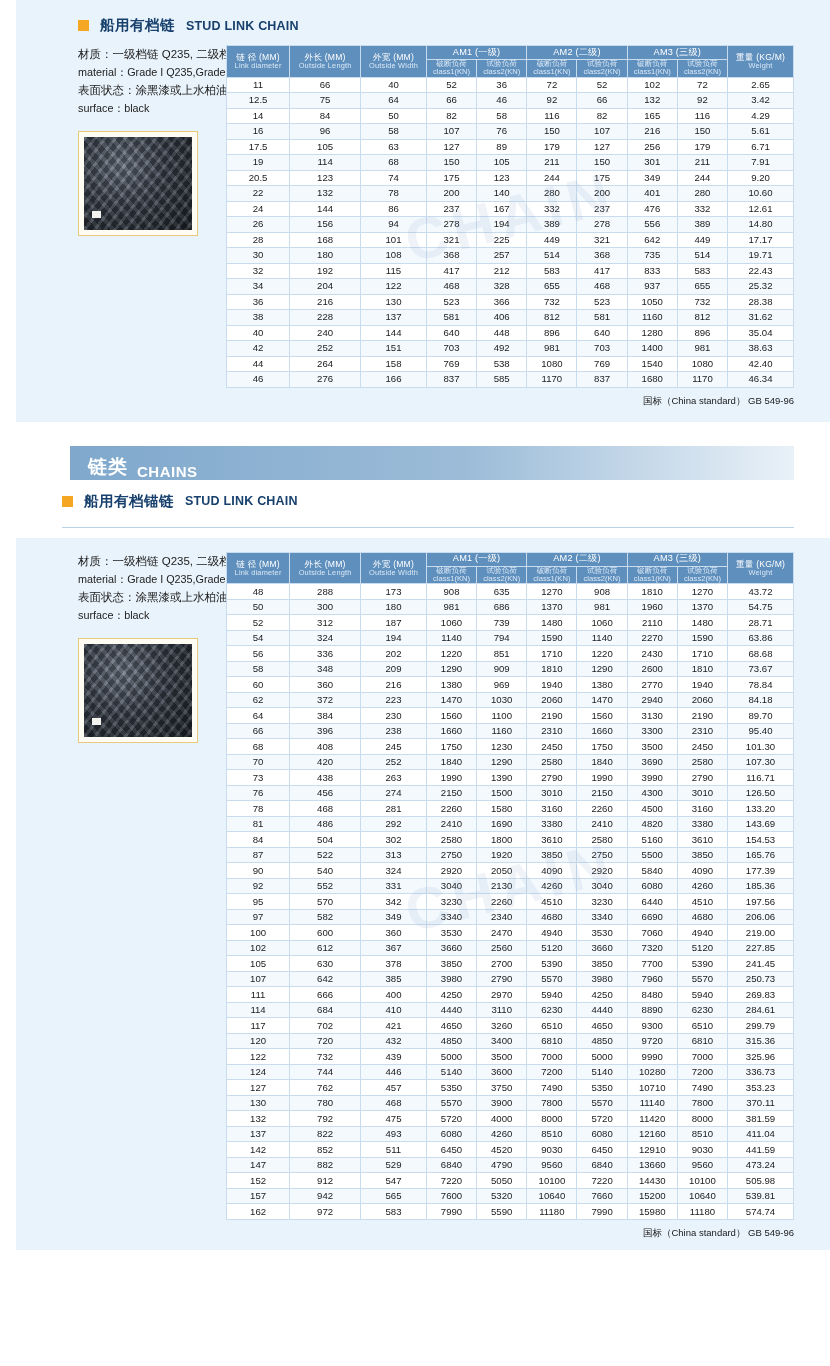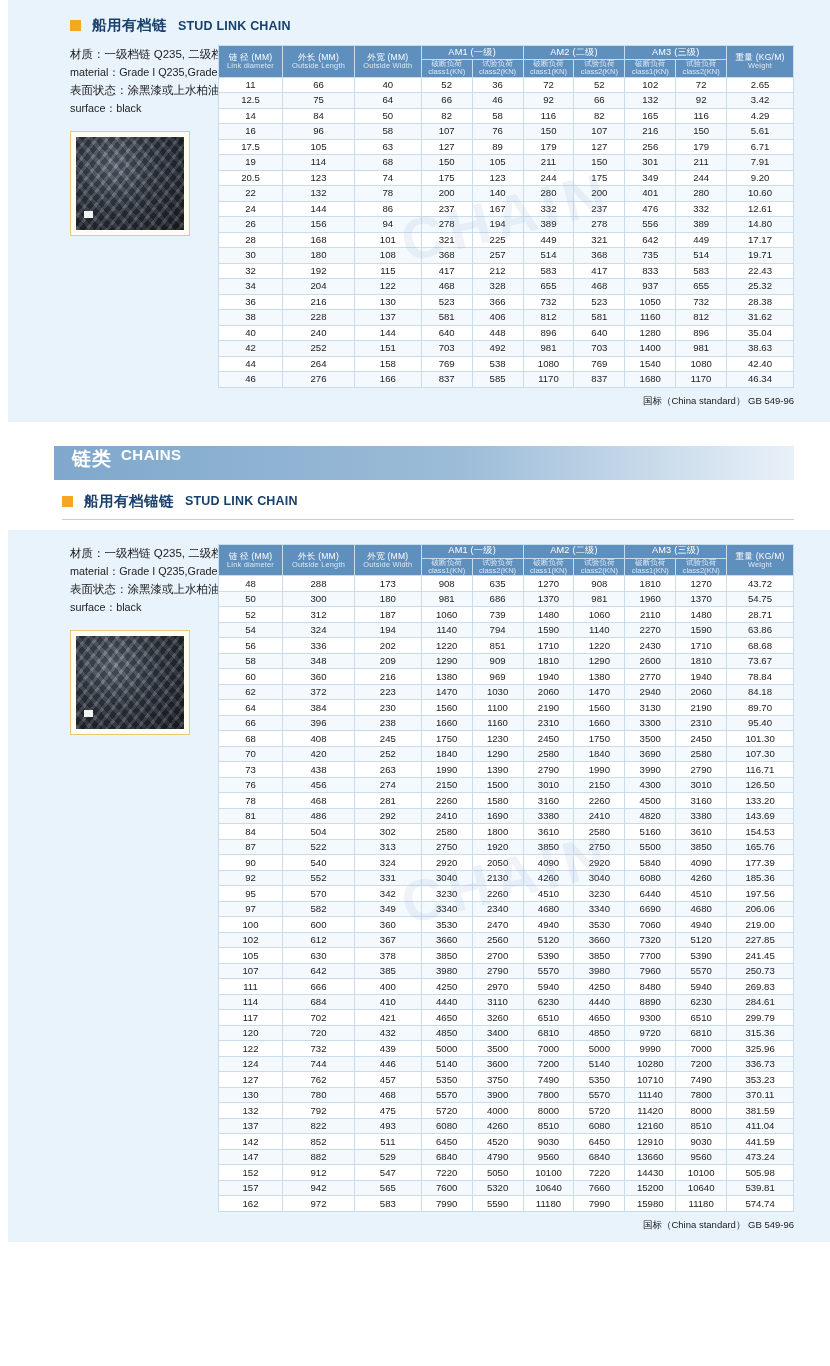--- a/index.html
+++ b/index.html
@@ -10,21 +10,21 @@
   }
   body {
     width: 830px;
     min-height: 1366px;
   }
   .page { width: 830px; padding: 0; }
 
   
   .section {
     background: #e9f3fb;
-    margin: 0 0 0 8px;
+    margin: 0 0 0 16px;
     padding: 14px 0 10px 0;
   }
   .section.sec1 { padding-top: 16px; padding-bottom: 14px; }
   .gap { height: 18px; background: #ffffff; }
 
   .sec-title-row {
     display: flex;
     align-items: center;
     padding-left: 62px;
     margin-bottom: 10px;
@@ -155,26 +155,26 @@
     padding: 7px 36px 0 0;
   }
 
   
   .banner {
     margin: 0;
     background: #ffffff;
     padding: 6px 0 0 0;
   }
   .banner-inner {
-    margin-left: 54px;
+    margin-left: 70px;
     margin-right: 36px;
     height: 34px;
     background: linear-gradient(to right, #7fa8cc 0%, #9cbcd8 55%, #e9f1f8 100%);
     display: flex;
-    align-items: flex-start;
+    align-items: flex-end;
     padding-left: 18px;
   }
   .banner-cn {
     font-size: 19px;
     font-weight: bold;
     color: #ffffff;
     letter-spacing: 1px;
   }
   .banner-en {
     font-size: 15px;
@@ -507,21 +507,21 @@
   <div class="gap"></div>
 
   <div class="banner">
     <div class="banner-inner">
       <span class="banner-cn">链类</span>
       <span class="banner-en">CHAINS</span>
     </div>
   </div>
 
   <div class="sec2-head">
-    <div class="sec-title-row" style="margin-bottom:8px">
+    <div class="sec-title-row" style="margin-bottom:16px">
       <span class="sq"></span>
       <span class="title-cn">船用有档锚链</span>
       <span class="title-en">STUD LINK CHAIN</span>
     </div>
     <div class="hr-line"></div>
   </div>
 
   <div class="section">
     <div class="body-row">
       <div class="left-col">

